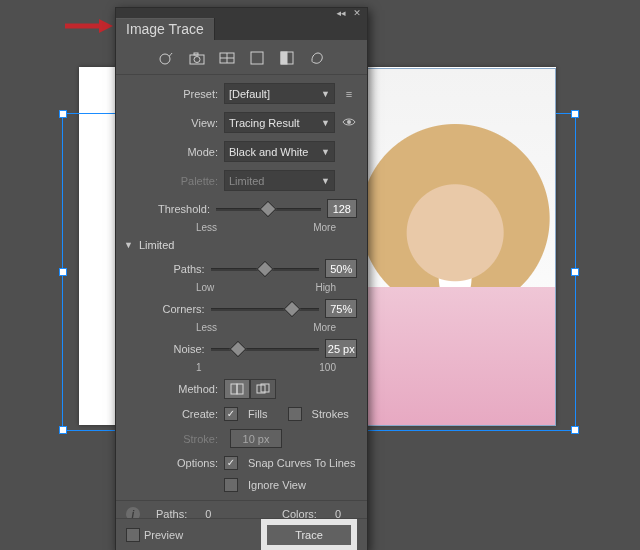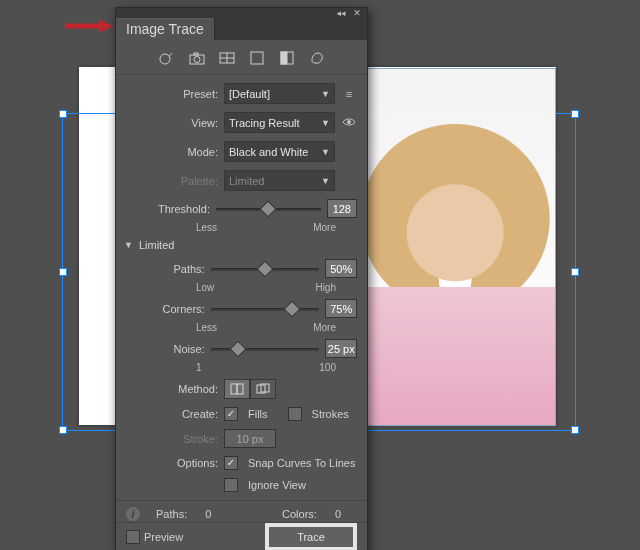--- a/index.html
+++ b/index.html
@@ -101,40 +101,40 @@
 
   .slider {
     width:140px; height:14px; position:relative;
   }
   .slider .track { position:absolute; left:0; right:0; top:6px; height:2px; background:#3b3b3b; border-top:1px solid #2b2b2b;}
   .slider .thumb { position:absolute; top:1px; width:10px; height:10px; background:#8d8d8d; border:1px solid #2d2d2d; transform:translateX(-50%) rotate(45deg);}
   .valbox {
     width:38px; height:17px; background:#737373; border:1px solid #333;
     color:#fff; display:flex; align-items:center; justify-content:center;
   }
-  .valbox.dim { color:#a7a7a7; background:#616161;}
+  .valbox.dim { color:#a7a7a7; background:#616161;margin-left:6px;}
   .sublabels { display:flex; justify-content:space-between; width:140px; font-size:10px; color:#bdbdbd; margin:-4px 0 6px 70px;}
 
   .section-hdr { display:flex; align-items:center; gap:6px; margin:4px 0 8px -2px; color:#d7d7d7;}
   .tri { font-size:9px; color:#c7c7c7;}
 
   .toggle-grp { display:flex; }
   .tgl { width:24px; height:18px; background:#5a5a5a; border:1px solid #383838; display:flex;align-items:center;justify-content:center;}
   .tgl.on { background:#707070; }
   .tgl svg { stroke:#d6d6d6; fill:none;}
 
   .chk { width:12px; height:12px; background:#6a6a6a; border:1px solid #333; display:inline-flex; align-items:center; justify-content:center; margin-right:4px;}
   .chk.on::after{content:"✓"; color:#e8e8e8; font-size:10px; line-height:1;}
 
   .hr { height:1px; background:#454545; margin:6px -10px;}
   .info { width:14px;height:14px;border-radius:50%;background:#6c6c6c;color:#3a3a3a;display:flex;align-items:center;justify-content:center;font-weight:bold;font-style:italic;font-size:10px;}
 
   .footer { border-top:1px solid #454545; padding:0 10px; display:flex; align-items:center; justify-content:space-between;}
   .btn {
-    width:84px; height:20px; background:#616161; border:4px solid #e5e5e5;
+    width:84px; height:20px; background:#616161; border:6px solid #e5e5e5;
     display:flex; align-items:center; justify-content:center; color:#e2e2e2;
   }
 </style>
 </head>
 <body>
 
 <div class="artboard"></div>
 <div class="sel-box">
   <div class="h tl"></div>
   <div class="h tm"></div>

